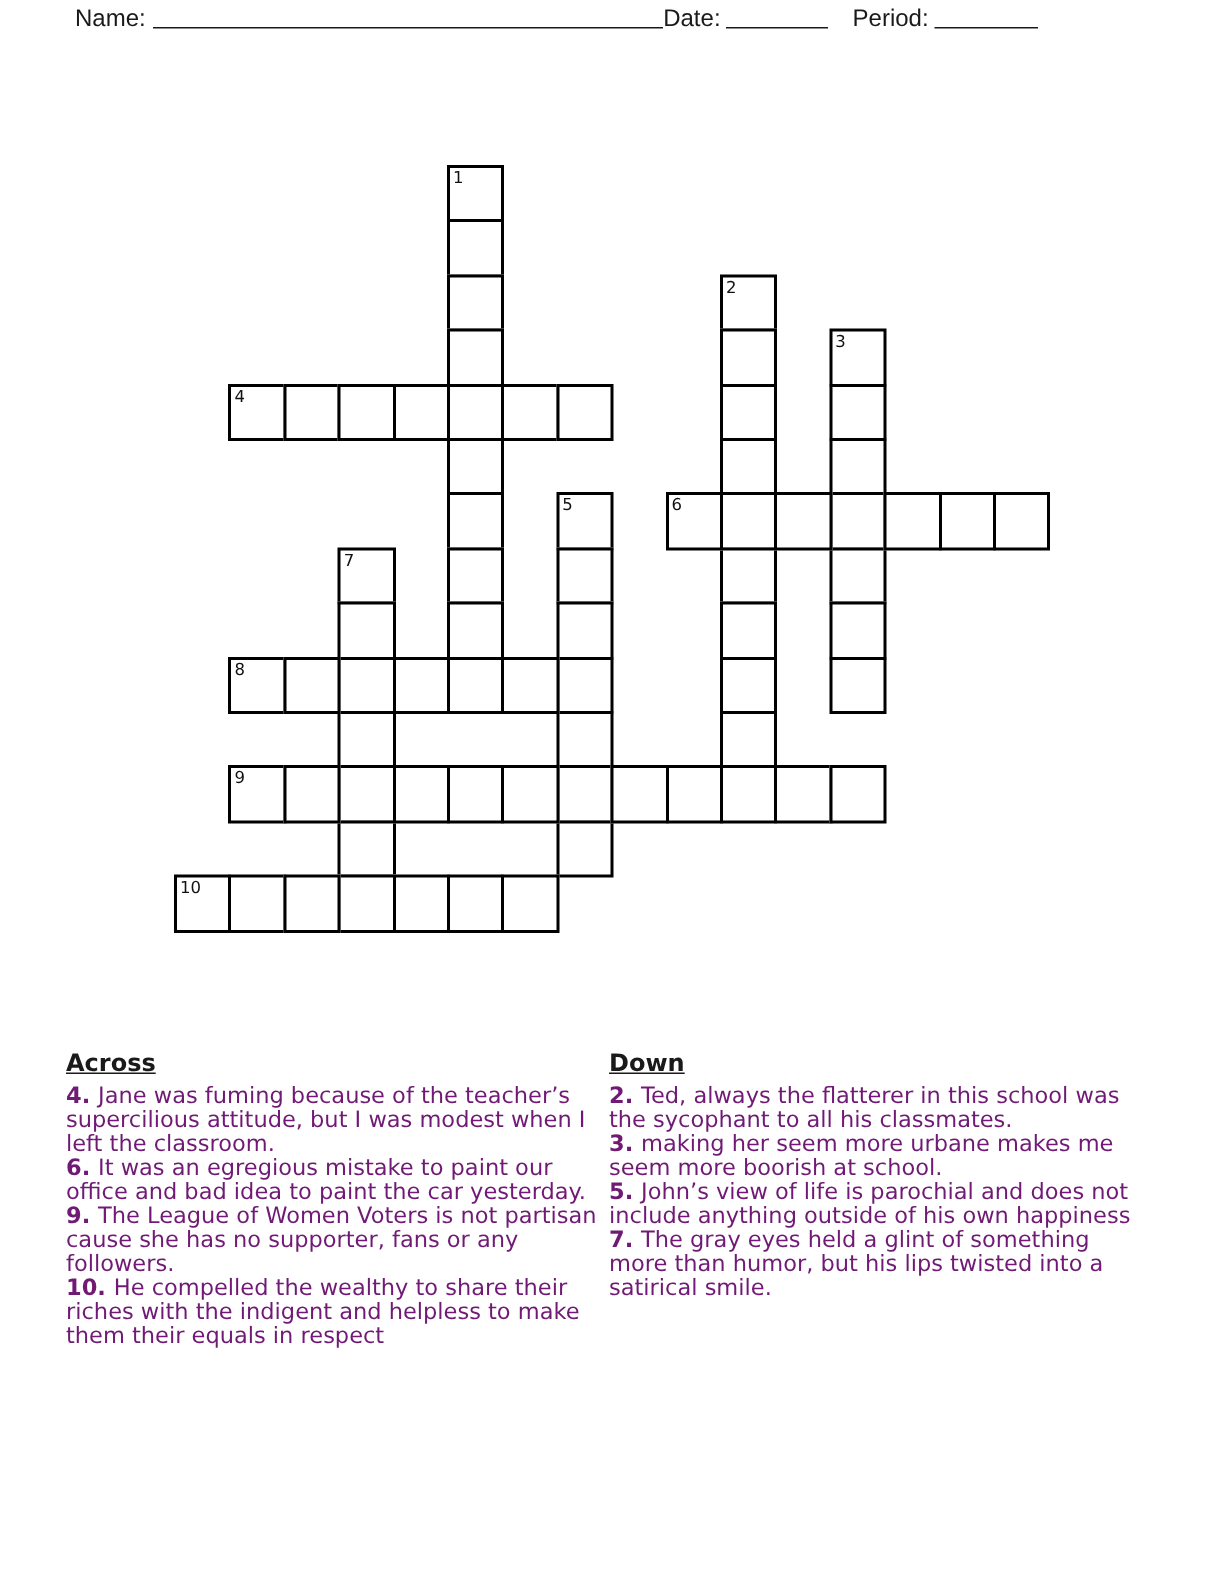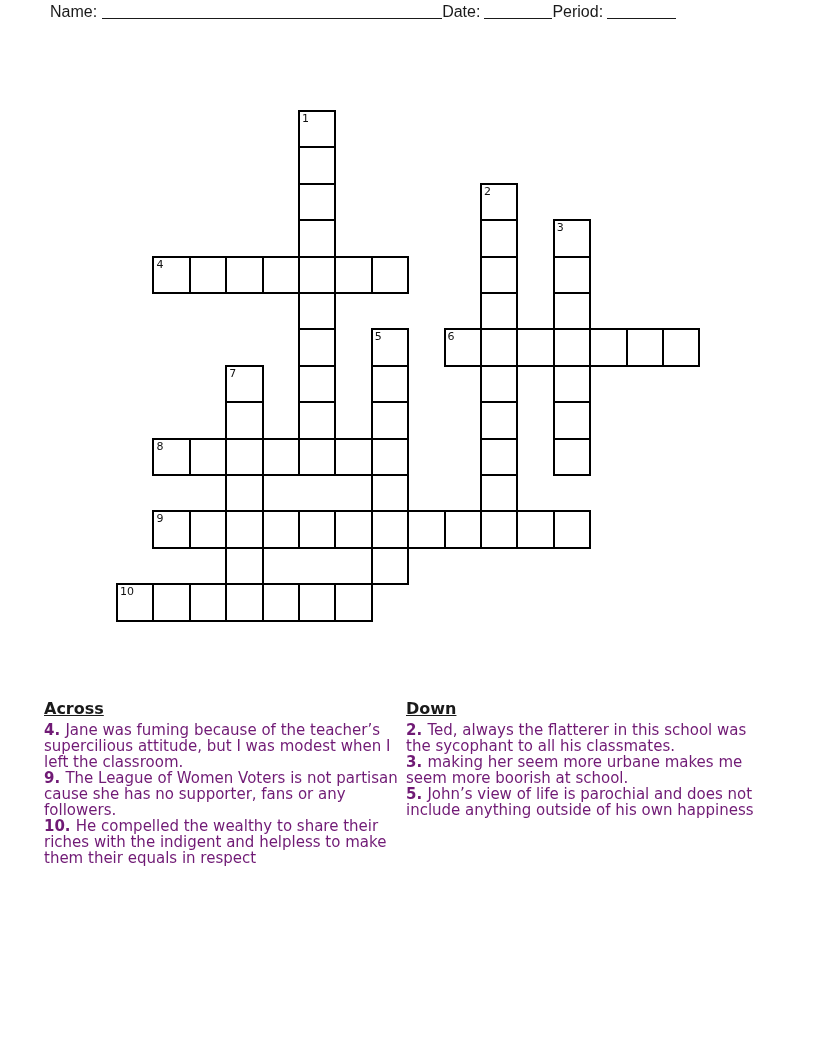--- a/index.html
+++ b/index.html
@@ -20,21 +20,21 @@
   }
   .blank{
     display:inline-block;
     border-bottom:1.5px solid #1a1a1a;
     height:14px;
     transform:translateY(2px);
   }
   .name-blank{width:340px;margin-left:5px;}
   .date-label{}
   .date-blank{width:68px;margin-left:4px;}
-  .period-label{margin-left:0;}
+  .period-label{margin-left:16px;}
   .period-blank{width:69px;margin-left:4px;}
   
   .title{
     position:absolute;left:0;top:33px;width:816px;
     margin:0;padding-left:12px;box-sizing:border-box;
     text-align:center;
     font-size:54px;line-height:56px;
     font-weight:400;letter-spacing:-1px;
     color:#000;
   }
@@ -174,34 +174,39 @@
       <div class="cell" style="left: 298px; top: 583.2px; width: 38.4px; height: 38.4px;"></div>
       <div class="cell" style="left: 334.4px; top: 583.2px; width: 38.4px; height: 38.4px;"></div>
     </div>
 
   <div class="clue-col across">
     <h2>Across</h2>
     <div id="across-list">
         <p class="clue"><span class="num">4.</span><span>Jane was fuming because of the teacher’s
 supercilious attitude, but I was modest when I
 left the classroom.</span></p>
+        <p class="clue"><span class="num">6.</span><span>It was an egregious mistake to paint our
+office and bad idea to paint the car yesterday.</span></p>
         <p class="clue"><span class="num">9.</span><span>The League of Women Voters is not partisan
 cause she has no supporter, fans or any
 followers.</span></p>
         <p class="clue"><span class="num">10.</span><span>He compelled the wealthy to share their
 riches with the indigent and helpless to make
 them their equals in respect</span></p>
       </div>
   </div>
 
   <div class="clue-col down">
     <h2>Down</h2>
     <div id="down-list">
         <p class="clue"><span class="num">2.</span><span>Ted, always the flatterer in this school was
 the sycophant to all his classmates.</span></p>
         <p class="clue"><span class="num">3.</span><span>making her seem more urbane makes me
 seem more boorish at school.</span></p>
         <p class="clue"><span class="num">5.</span><span>John’s view of life is parochial and does not
 include anything outside of his own happiness</span></p>
+        <p class="clue"><span class="num">7.</span><span>The gray eyes held a glint of something
+more than humor, but his lips twisted into a
+satirical smile.</span></p>
       </div>
   </div>
 
 </div>
 
 </body></html>

